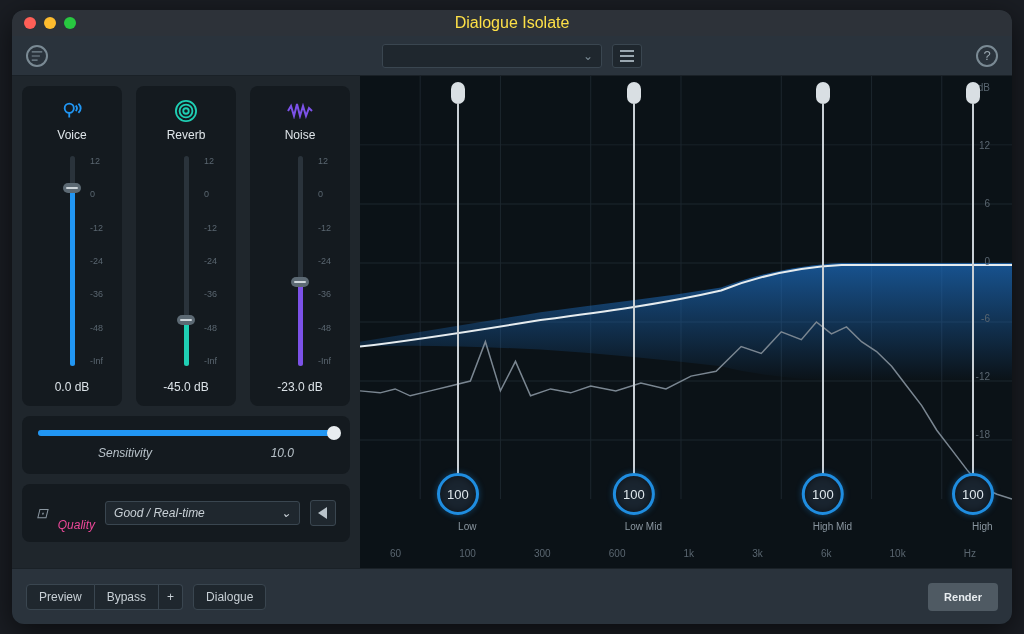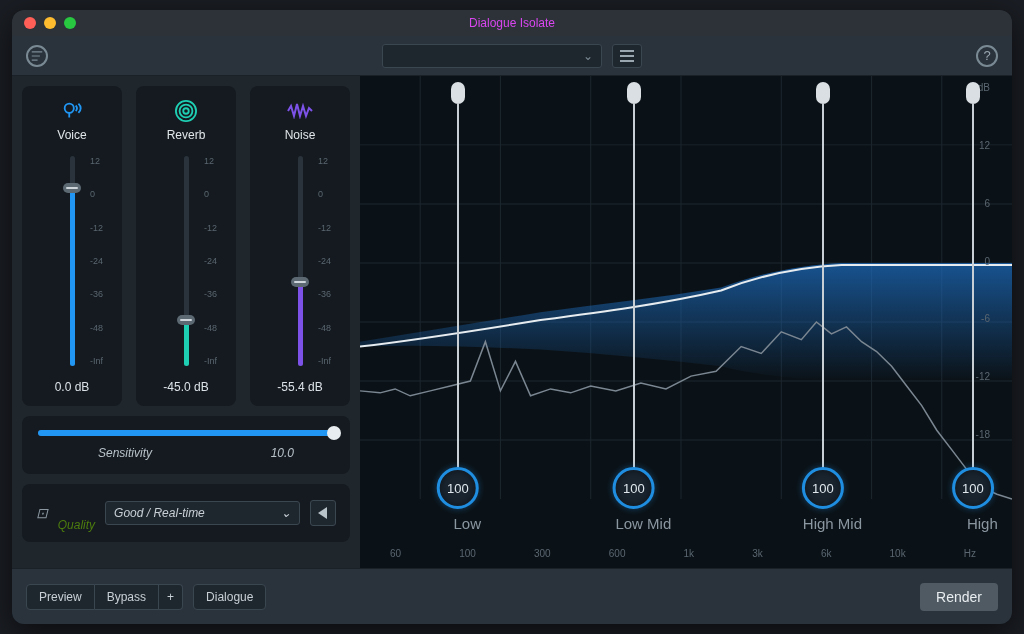--- a/index.html
+++ b/index.html
@@ -38,22 +38,22 @@
     margin-left: 12px;
   }
   .dot { width: 12px; height: 12px; border-radius: 50%; }
   .dot.red { background: #ff5f57; }
   .dot.yellow { background: #febc2e; }
   .dot.green { background: #28c840; }
   .title {
     position: absolute;
     left: 0; right: 0;
     text-align: center;
-    font-size: 12px;
-    color: #d946ef;
+    font-size: 16px;
+    color: #fde047;
     pointer-events: none;
   }
   
   .toolbar {
     height: 40px;
     background: #2a333c;
     display: flex;
     align-items: center;
     padding: 0 14px;
     gap: 10px;
@@ -239,21 +239,21 @@
   .quality-card {
     display: flex;
     align-items: center;
     gap: 10px;
     padding: 10px 14px;
   }
   .quality-icon {
     color: #8a96a0;
     font-size: 14px;
   }
-  .quality-label { color: #4d7c0f; font-size: 12px; margin-top: 24px; }
+  .quality-label { color: #ec4899; font-size: 12px; margin-top: 24px; }
   .quality-dd {
     flex: 1;
     height: 24px;
     background: #1f272e;
     border: 1px solid #3a4650;
     border-radius: 3px;
     display: flex;
     align-items: center;
     justify-content: space-between;
     padding: 0 8px;
@@ -339,21 +339,21 @@
     border: 3px solid #1f8de0;
     background: #1a2530;
     display: flex;
     align-items: center;
     justify-content: center;
     font-size: 13px;
     color: #dfe7ec;
     box-shadow: 0 0 6px rgba(31,141,224,0.4), inset 0 0 8px rgba(0,0,0,0.5);
   }
   .band-label {
-    font-size: 15px;
+    font-size: 10px;
     color: #8a96a0;
     margin-left: 19px;
   }
   
   .footer {
     height: 56px;
     background: #2a333c;
     display: flex;
     align-items: center;
     padding: 0 14px;
@@ -377,21 +377,22 @@
   .footer .seg.single { border-radius: 4px; margin-left: 10px; }
   .footer .flex { flex: 1; }
   .render-btn {
     height: 28px;
     background: #4f5a63;
     border-radius: 4px;
     padding: 0 16px;
     display: flex;
     align-items: center;
     color: #e8edf0;
-    font-size: 14px;
+    font-size: 11px;
+    font-weight: bold;
   }
 </style>
 </head>
 <body>
 
 <div class="window">
 
   <div class="titlebar">
     <div class="traffic">
       <div class="dot red"></div>
@@ -497,21 +498,21 @@
             <div class="scale">
               <span>12</span>
                 <span>0</span>
                 <span>-12</span>
                 <span>-24</span>
                 <span>-36</span>
                 <span>-48</span>
                 <span>-Inf</span>
             </div>
           </div>
-          <div class="slider-value">-55.4 dB</div>
+          <div class="slider-value">-23.0 dB</div>
         </div>
 
       </div>
 
       <div class="sens-card">
         <div class="sens-track">
           <div class="sens-fill" style="width:100%"></div>
           <div class="sens-knob" style="left:100%"></div>
         </div>
         <div class="sens-row">

